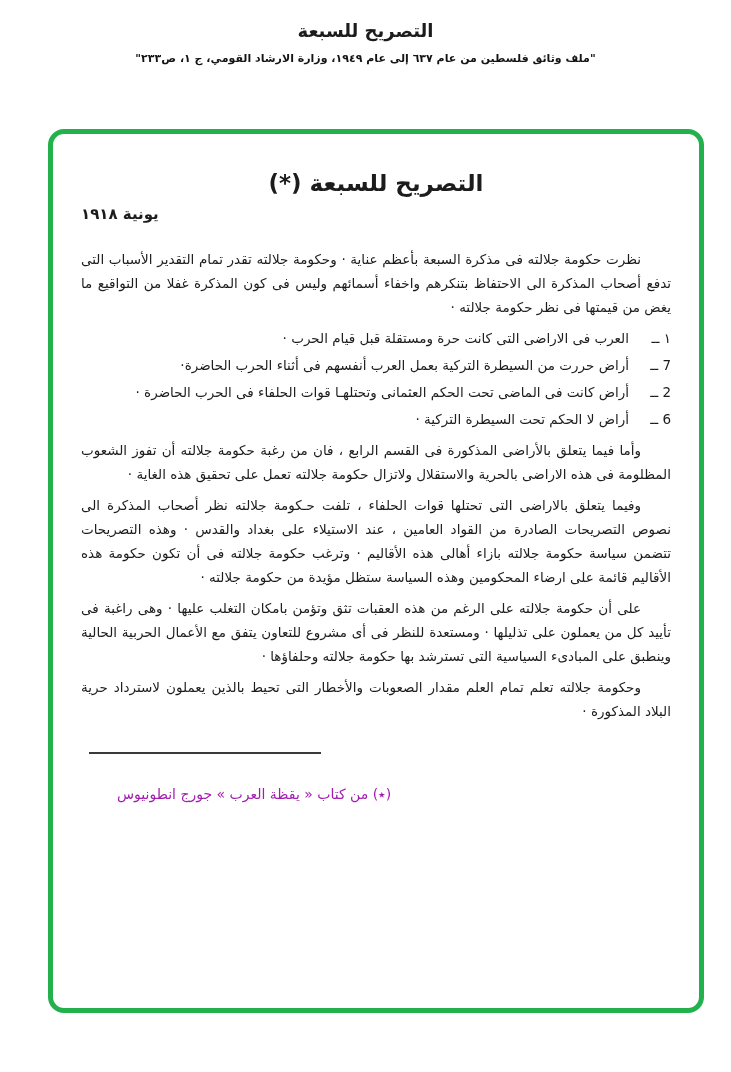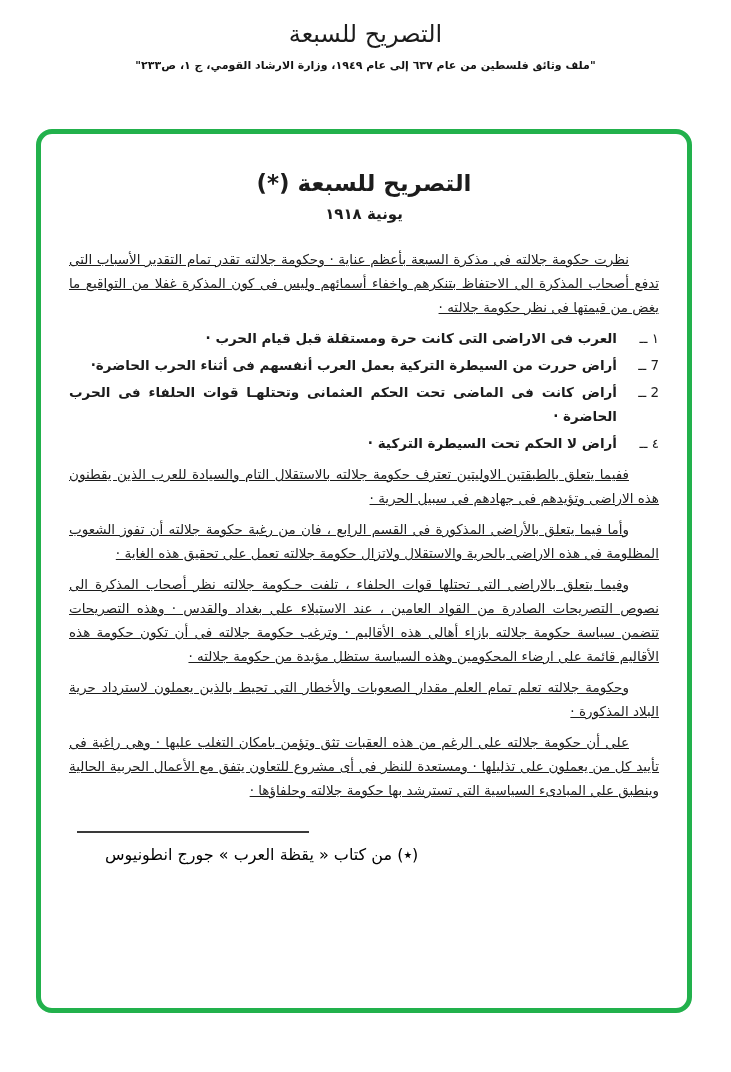--- a/index.html
+++ b/index.html
@@ -17,105 +17,103 @@
     color: #1c1c1c;
     direction: rtl;
     overflow: hidden;
   }
   
   .top-header {
     text-align: center;
     padding-top: 20px;
   }
   .top-title {
-    font-size: 24px;
-    font-weight: normal;
+    font-size: 18px;
+    font-weight: bold;
     margin: 0;
     letter-spacing: 0.5px;
   }
   .top-source {
     font-size: 11px;
     font-weight: bold;
     margin-top: 11px;
     color: #141414;
   }
   
   .doc-frame {
     position: absolute;
-    left: 36px;
+    left: 48px;
     top: 129px;
     width: 656px;
     height: 884px;
     box-sizing: border-box;
     border: 5px solid #22b14c;
     border-radius: 16px;
     padding: 26px 28px 0 28px;
     background: #ffffff;
   }
   .doc-title {
     text-align: center;
     font-size: 23px;
     font-weight: bold;
     margin: 10px 0 0 0;
   }
   .doc-date {
-    text-align: center;
+    text-align: left;
     font-size: 15px;
     font-weight: bold;
     margin: 9px 0 0 0;
   }
   
   .doc-body {
     margin-top: 24px;
     font-size: 13.5px;
     line-height: 24px;
     text-align: justify;
   }
   .doc-body p {
     margin: 0 0 7px 0;
     text-indent: 30px;
-    text-decoration: underline;
   }
   .class-list {
     margin: 2px 0 7px 0;
   }
   .class-item {
     display: flex;
     gap: 8px;
     margin-bottom: 3px;
   }
   .class-num {
     flex: 0 0 34px;
     white-space: nowrap;
     font-weight: normal;
   }
   .class-text {
     flex: 1;
     text-align: justify;
-    font-weight: bold;
   }
   
   .footnote {
     margin-top: 14px;
   }
   .fn-rule-wrap {
     text-align: left;
     padding-left: 8px;
   }
   .fn-rule {
     display: inline-block;
     width: 232px;
     border-top: 2px solid #3a3a3a;
   }
   .fn-text {
     text-align: left;
     padding-left: 36px;
-    font-size: 16px;
-    margin-top: 3px;
-    color: #000000;
+    font-size: 14px;
+    margin-top: 21px;
+    color: #a21caf;
   }
 </style>
 </head>
 <body>
 
 <div class="page">
 
   <div class="top-header">
     <h1 class="top-title">التصريح للسبعة</h1>
     <div class="top-source">"ملف وثائق فلسطين من عام ٦٣٧ إلى عام ١٩٤٩، وزارة الارشاد القومي، ج ١، ص٢٣٣"</div>
@@ -138,30 +136,29 @@
         </div>
         <div class="class-item">
           <span class="class-num">7 ــ</span>
           <span class="class-text">أراض حررت من السيطرة التركية بعمل العرب أنفسهم فى أثناء الحرب الحاضرة·</span>
         </div>
         <div class="class-item">
           <span class="class-num">2 ــ</span>
           <span class="class-text">أراض كانت فى الماضى تحت الحكم العثمانى وتحتلهـا قوات الحلفاء فى الحرب الحاضرة ·</span>
         </div>
         <div class="class-item">
-          <span class="class-num">٤ ــ</span>
+          <span class="class-num">6 ــ</span>
           <span class="class-text">أراض لا الحكم تحت السيطرة التركية ·</span>
         </div>
       </div>
 
-      <p>ففيما يتعلق بالطبقتين الاوليتين تعترف حكومة جلالته بالاستقلال التام والسيادة للعرب الذين يقطنون هذه الاراضى وتؤيدهم فى جهادهم فى سبيل الحرية ·</p>
       <p>وأما فيما يتعلق بالأراضى المذكورة فى القسم الرابع ، فان من رغبة حكومة جلالته أن تفوز الشعوب المظلومة فى هذه الاراضى بالحرية والاستقلال ولاتزال حكومة جلالته تعمل على تحقيق هذه الغاية ·</p>
       <p>وفيما يتعلق بالاراضى التى تحتلها قوات الحلفاء ، تلفت حـكومة جلالته نظر أصحاب المذكرة الى نصوص التصريحات الصادرة من القواد العامين ، عند الاستيلاء على بغداد والقدس · وهذه التصريحات تتضمن سياسة حكومة جلالته بازاء أهالى هذه الأقاليم · وترغب حكومة جلالته فى أن تكون حكومة هذه الأقاليم قائمة على ارضاء المحكومين وهذه السياسة ستظل مؤيدة من حكومة جلالته ·</p>
+      <p>على أن حكومة جلالته على الرغم من هذه العقبات تثق وتؤمن بامكان التغلب عليها · وهى راغبة فى تأييد كل من يعملون على تذليلها · ومستعدة للنظر فى أى مشروع للتعاون يتفق مع الأعمال الحربية الحالية وينطبق على المبادىء السياسية التى تسترشد بها حكومة جلالته وحلفاؤها ·</p>
       <p>وحكومة جلالته تعلم تمام العلم مقدار الصعوبات والأخطار التى تحيط بالذين يعملون لاسترداد حرية البلاد المذكورة ·</p>
-      <p>على أن حكومة جلالته على الرغم من هذه العقبات تثق وتؤمن بامكان التغلب عليها · وهى راغبة فى تأييد كل من يعملون على تذليلها · ومستعدة للنظر فى أى مشروع للتعاون يتفق مع الأعمال الحربية الحالية وينطبق على المبادىء السياسية التى تسترشد بها حكومة جلالته وحلفاؤها ·</p>
 
       <div class="footnote">
         <div class="fn-rule-wrap">
           <span class="fn-rule"></span>
         </div>
         <div class="fn-text">(٭) من كتاب « يقظة العرب » جورج انطونيوس</div>
       </div>
 
     </div>
   </div>

